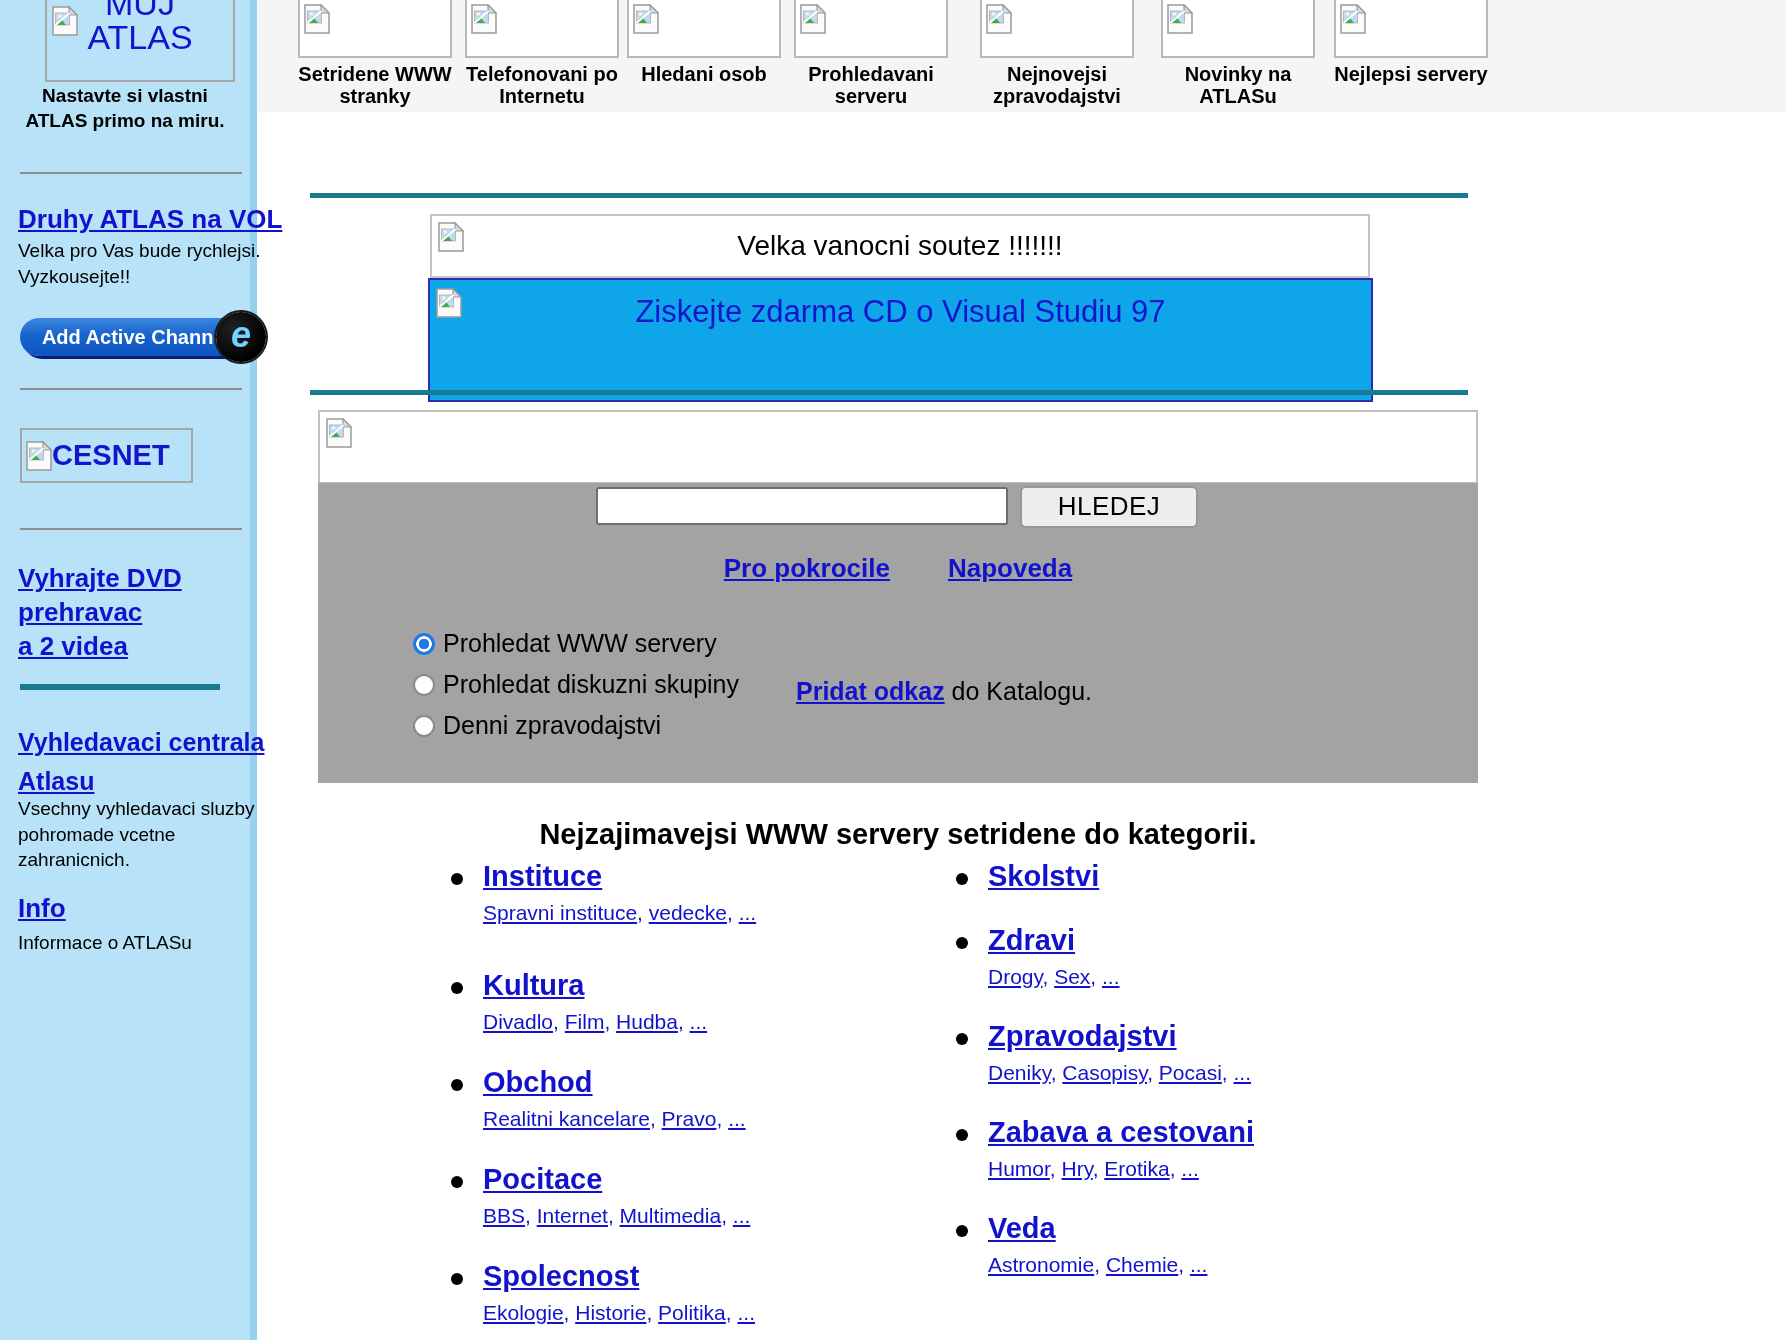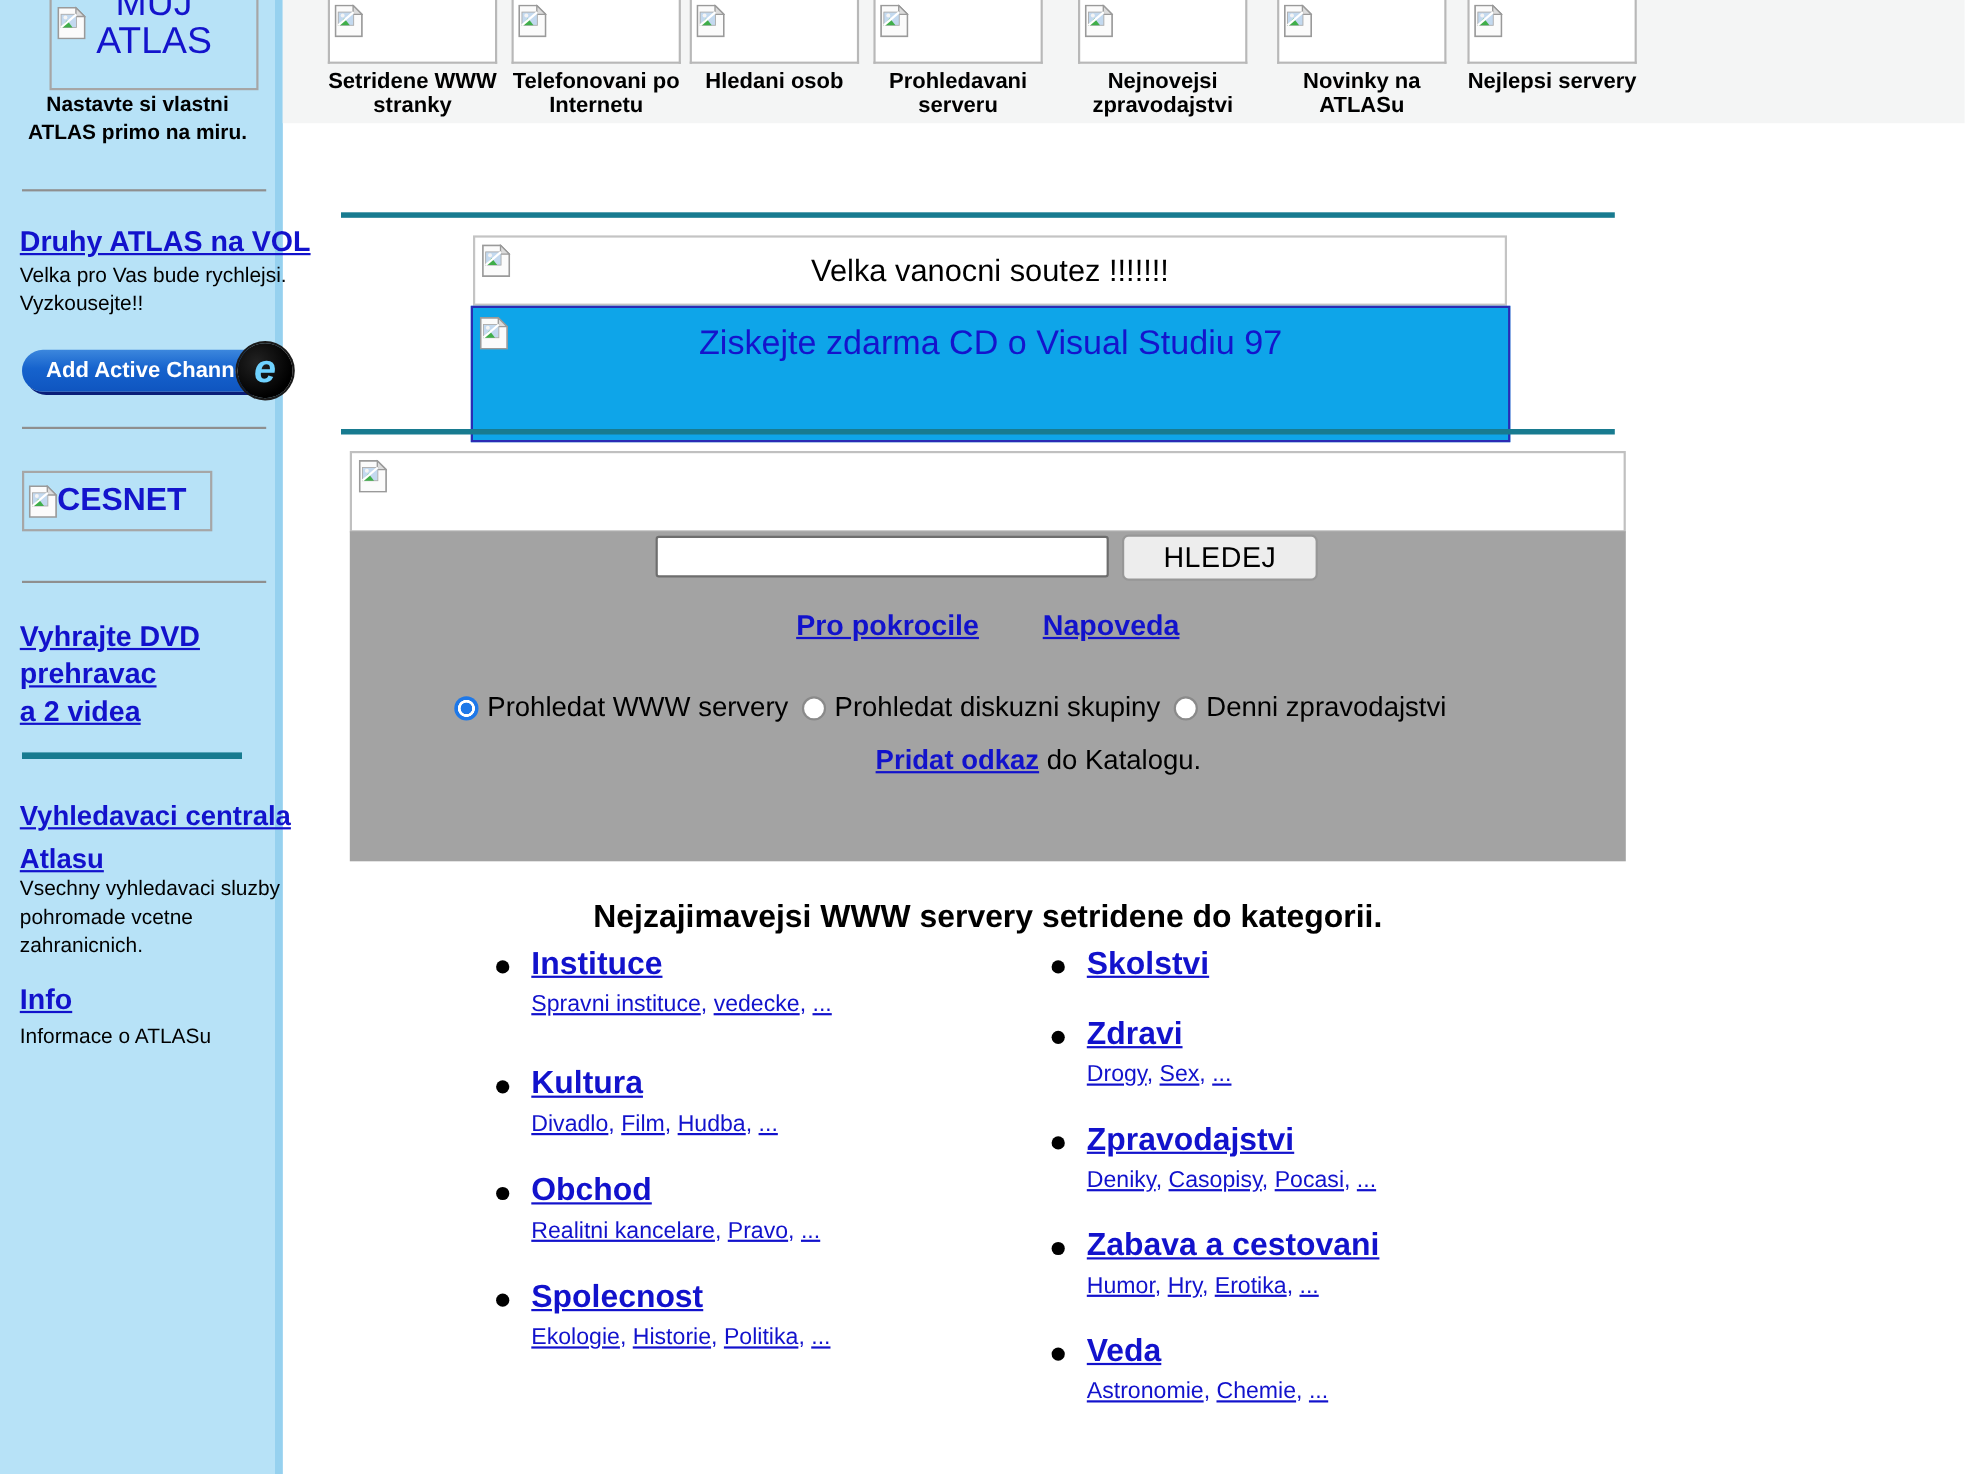--- a/index.html
+++ b/index.html
@@ -66,21 +66,21 @@
   .search-input{position:absolute;left:278px;top:4px;width:412px;height:38px;box-sizing:border-box;
     border:2px solid #6e6e6e;border-radius:3px;background:#fff;font-size:24px;padding:0 8px;
     font-family:"Liberation Sans",sans-serif;}
   .search-btn{position:absolute;left:702px;top:3px;width:178px;height:42px;box-sizing:border-box;
     background:#ededed;border:2px solid #979797;border-radius:6px;
     font-size:26px;line-height:36px;text-align:center;letter-spacing:0.5px;
     font-family:"Liberation Sans",sans-serif;}
   .search-links{position:absolute;left:0;top:70px;width:100%;display:flex;
     justify-content:center;gap:58px;}
   .search-links a{font-size:26px;}
-  .radio-group{position:absolute;left:95px;top:146px;display:flex;flex-direction:row;gap:12px;}
+  .radio-group{position:absolute;left:95px;top:146px;display:flex;flex-direction:column;gap:12px;}
   .radio-row{display:flex;align-items:center;gap:8px;font-size:25px;}
   .radio{width:22px;height:22px;border-radius:50%;box-sizing:border-box;
     border:2px solid #8a8a8a;background:#fff;flex:0 0 22px;}
   .radio.sel{border:none;
     background:radial-gradient(circle,#1e78e8 0 5px,#ffffff 5.5px 7.5px,#1e78e8 8px 11px);}
   .addlink-row{position:absolute;left:478px;top:194px;font-size:25px;white-space:nowrap;}
   .addlink-row a{font-size:25px;}
   
   .catalog-heading{position:absolute;left:318px;top:818px;width:1160px;text-align:center;
     font-size:29px;font-weight:bold;}
@@ -351,20 +351,24 @@
   </li>
   <li>
     <a class="cat-name">Kultura</a>
     <div class="cat-subs"><a>Divadlo</a><span>, </span><a>Film</a><span>, </span><a>Hudba</a><span>, </span><a>...</a></div>
   </li>
   <li>
     <a class="cat-name">Obchod</a>
     <div class="cat-subs"><a>Realitni kancelare</a><span>, </span><a>Pravo</a><span>, </span><a>...</a></div>
   </li>
   <li>
+    <a class="cat-name">Pocitace</a>
+    <div class="cat-subs"><a>BBS</a><span>, </span><a>Internet</a><span>, </span><a>Multimedia</a><span>, </span><a>...</a></div>
+  </li>
+  <li>
     <a class="cat-name">Spolecnost</a>
     <div class="cat-subs"><a>Ekologie</a><span>, </span><a>Historie</a><span>, </span><a>Politika</a><span>, </span><a>...</a></div>
   </li>
 </ul>
 
 <ul class="cat right">
   <li>
     <a class="cat-name">Skolstvi</a>
   </li>
   <li>

